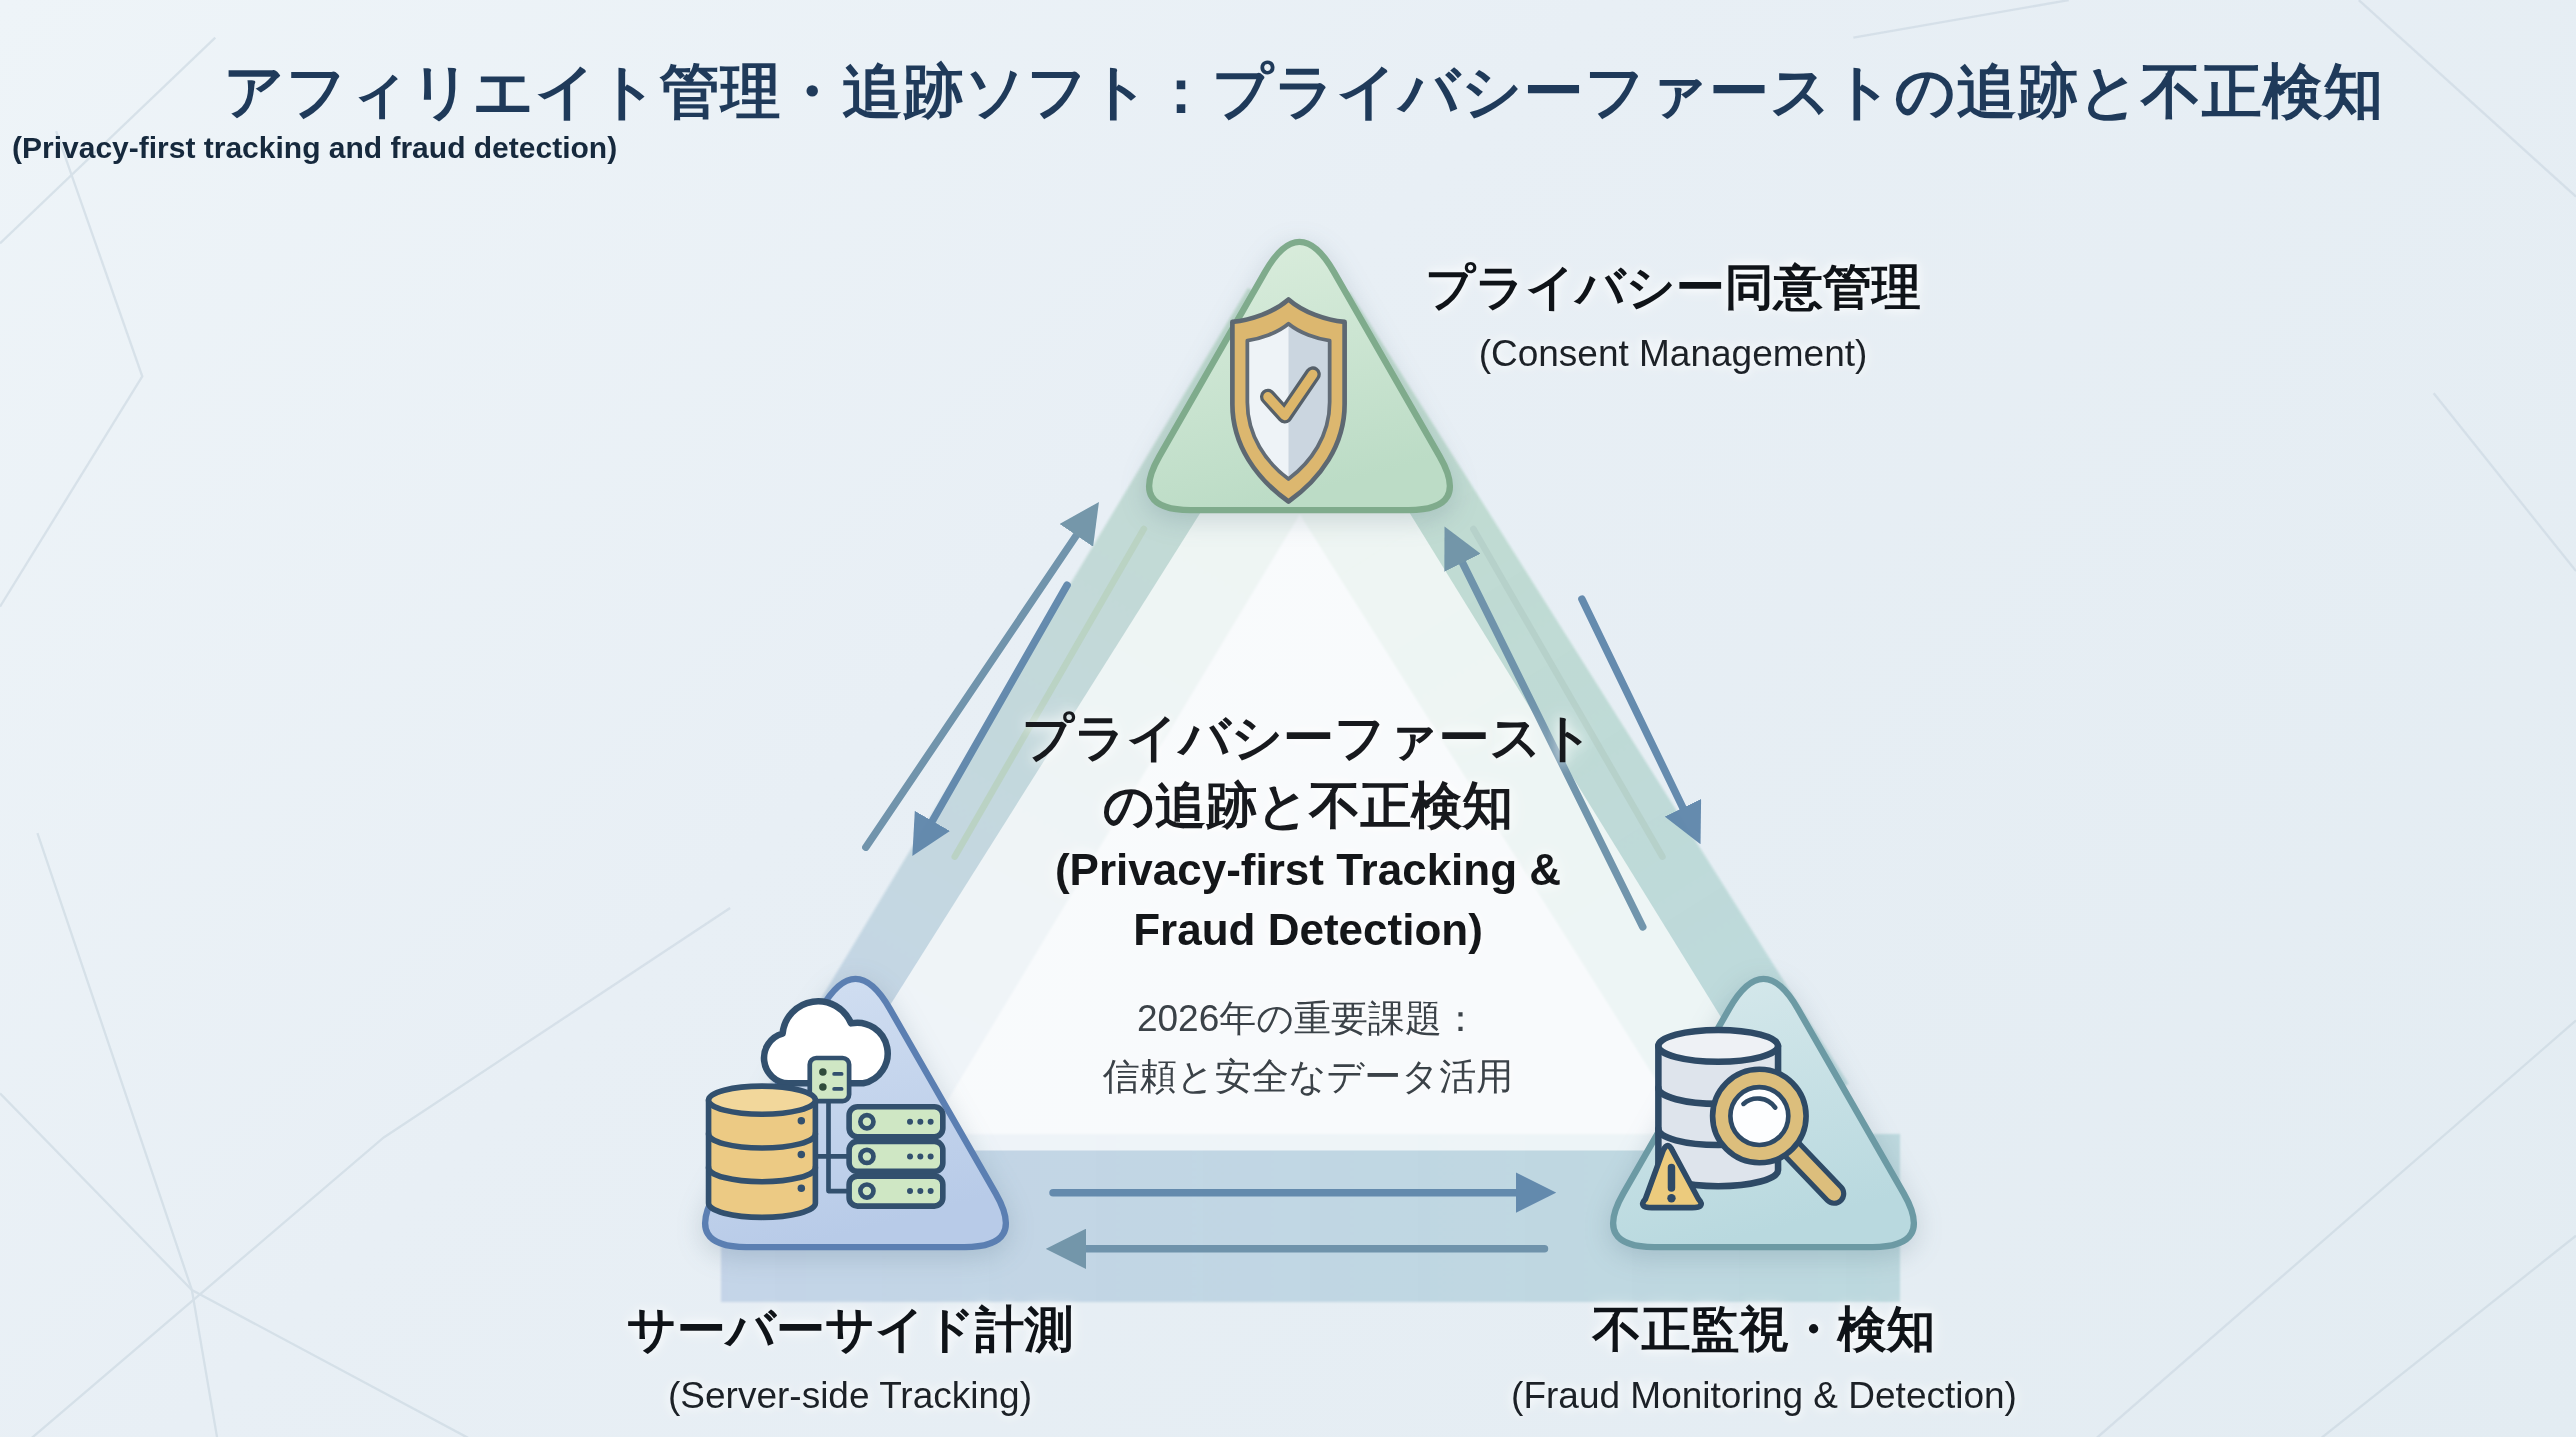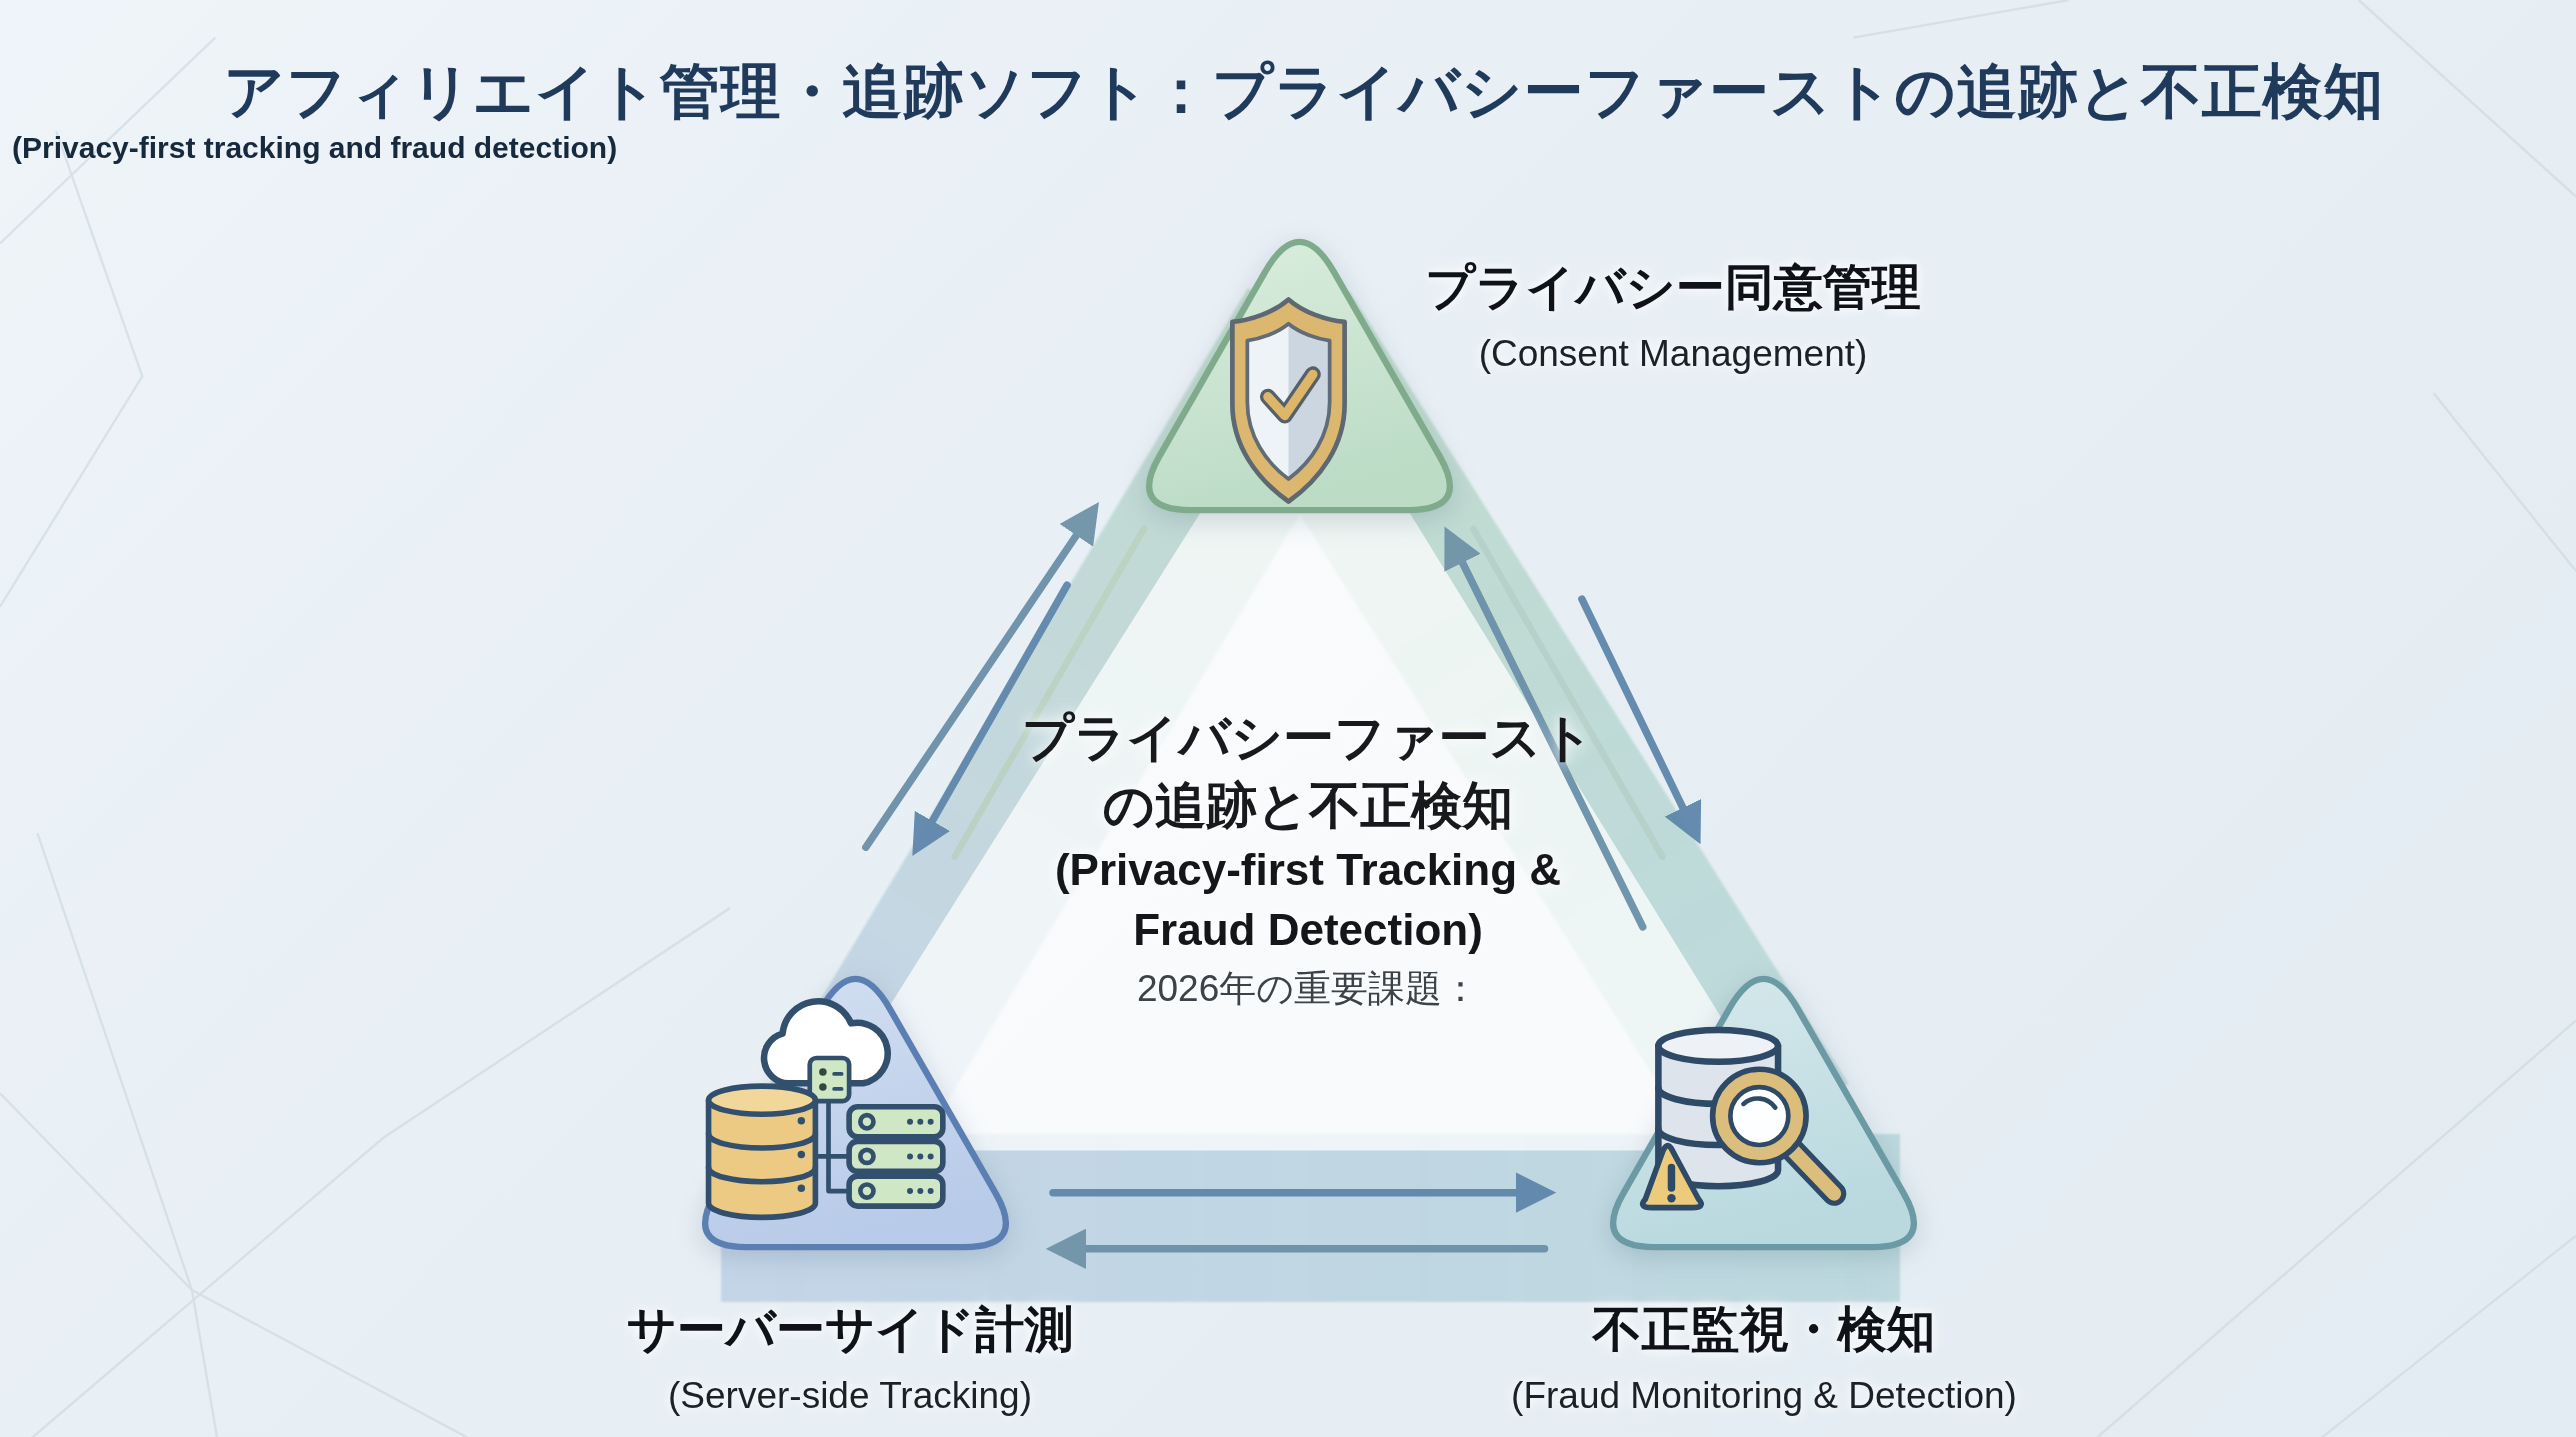--- a/index.html
+++ b/index.html
@@ -52,21 +52,21 @@
   .label-en{font-size:37px;font-weight:normal;color:#1c2127;margin-top:12px;
     text-shadow:0 0 9.4px rgba(255,255,255,.95),0 0 17px rgba(255,255,255,.8);}
   .center-text{
     position:absolute;left:1308px;top:704px;transform:translateX(-50%);
     text-align:center;white-space:nowrap;
     text-shadow:0 0 11.2px rgba(255,255,255,.95),0 0 24px rgba(255,255,255,.85);
   }
   .c-jp{font-size:51px;font-weight:bold;color:#17191d;line-height:68px;text-align:center;}
   .c-en{font-size:44px;font-weight:bold;color:#141619;line-height:60px;}
   .c-note{font-size:37px;font-weight:normal;color:#3b4248;line-height:58px;}
-  .c-note.first{}
+  .c-note.first{margin-top:30px;}
 </style>
 </head>
 <body>
 
 <div class="canvas">
 
   <svg class="bg-mesh" width="2576" height="1438" viewBox="0 0 2752 1536">
     <g stroke="#c6d4de" stroke-width="2.5" fill="none" opacity="0.55">
       <path d="M40 890 L205 1378 L232 1536"></path>
       <path d="M0 1168 L205 1378 L500 1536"></path>
@@ -227,16 +227,17 @@
     <div class="label-jp">不正監視・検知</div>
     <div class="label-en">(Fraud Monitoring &amp; Detection)</div>
   </div>
 
   <div class="center-text">
     <div class="c-jp">プライバシーファースト</div>
     <div class="c-jp">の追跡と不正検知</div>
     <div class="c-en">(Privacy-first Tracking &amp;</div>
     <div class="c-en">Fraud Detection)</div>
     <div class="c-note first">2026年の重要課題：</div>
+    <div class="c-note">信頼と安全なデータ活用</div>
   </div>
 
 </div>
 
 
 </body></html>

